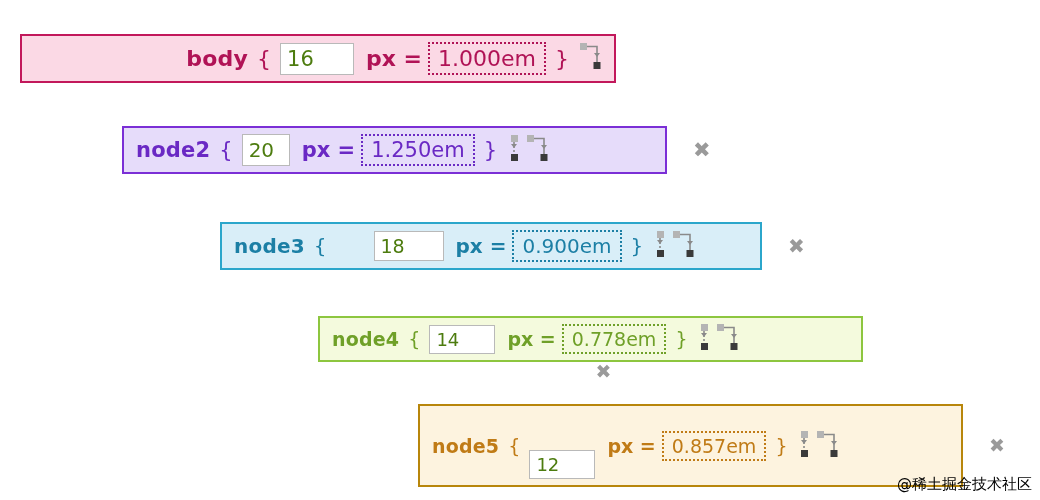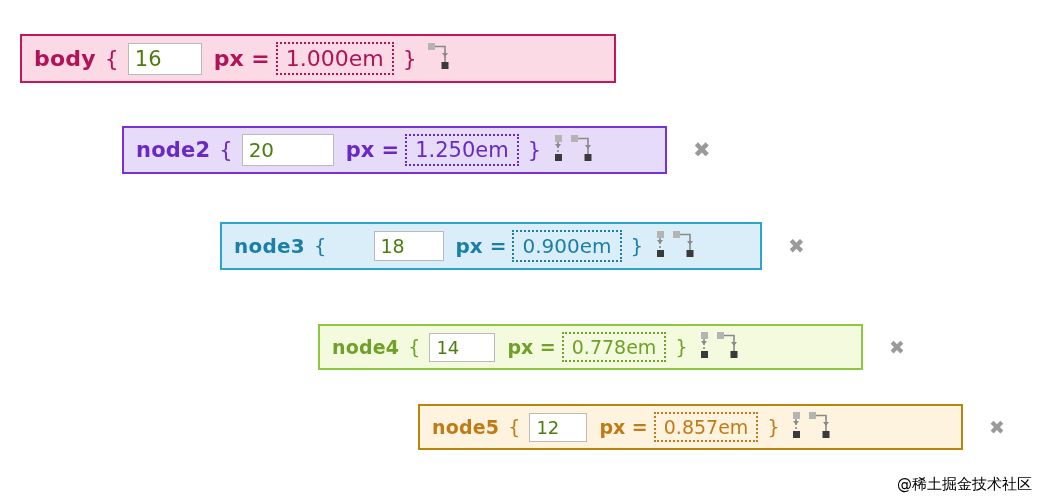--- a/index.html
+++ b/index.html
@@ -101,40 +101,40 @@
     font-family: "DejaVu Sans", "Liberation Sans", sans-serif;
     white-space: nowrap;
     pointer-events: none;
   }
 </style>
 </head>
 <body>
 
 <div id="stack">
     <div class="row" style="left: 20px; top: 34px;">
-      <div class="node-box" style="width: 596px; border-color: rgb(194, 24, 91); background: rgb(251, 217, 229); color: rgb(176, 19, 86); font-size: 22px;">
+      <div class="node-box" style="width: 596px; border-color: rgb(194, 24, 91); background: rgb(251, 217, 229); color: rgb(176, 19, 86); font-size: 22px; justify-content: flex-end;">
         <span class="sel">body</span>
         <span class="brace brace-open">{</span>
         <input class="px-input" type="text" value="16" style="width: 74px; font-size: 21px;">
         <span class="unit">px =</span>
         <span class="em-box" style="border-color: rgb(176, 19, 86); color: rgb(176, 19, 86);">1.000em</span>
         <span class="brace brace-close">}</span>
         <span class="icon"><svg width="22" height="26" viewBox="0 0 22 26">
             <rect x="0" y="0" width="7" height="7" fill="#b4b4b4"></rect>
             <path d="M7 3.5 H17 V19" fill="none" stroke="#8a8a8a" stroke-width="1.6"></path>
             <polygon points="17,14 14,10 20,10" fill="#8a8a8a"></polygon>
             <rect x="13.5" y="19" width="7" height="7" fill="#3a3a3a"></rect>
           </svg></span>
       </div>
     </div>
     <div class="row" style="left: 122px; top: 126px;">
       <div class="node-box" style="width: 545px; border-color: rgb(123, 47, 214); background: rgb(230, 220, 250); color: rgb(106, 41, 196); font-size: 21px;">
         <span class="sel">node2</span>
         <span class="brace brace-open">{</span>
-        <input class="px-input" type="text" value="20" style="width: 92px; font-size: 20px;">
+        <input class="px-input" type="text" value="20" style="width: 48px; font-size: 20px;">
         <span class="unit">px =</span>
         <span class="em-box" style="border-color: rgb(106, 41, 196); color: rgb(106, 41, 196);">1.250em</span>
         <span class="brace brace-close">}</span>
         <span class="icon"><svg width="12" height="26" viewBox="0 0 12 26">
             <rect x="3" y="0" width="7" height="7" fill="#b4b4b4"></rect>
             <line x1="6" y1="7" x2="6" y2="19" stroke="#8a8a8a" stroke-width="1.6" stroke-dasharray="2 2"></line>
             <polygon points="6,13 3,9 9,9" fill="#8a8a8a"></polygon>
             <rect x="3" y="19" width="7" height="7" fill="#3a3a3a"></rect>
           </svg></span>
         <span class="icon"><svg width="22" height="26" viewBox="0 0 22 26">
@@ -162,21 +162,21 @@
           </svg></span>
         <span class="icon"><svg width="22" height="26" viewBox="0 0 22 26">
             <rect x="0" y="0" width="7" height="7" fill="#b4b4b4"></rect>
             <path d="M7 3.5 H17 V19" fill="none" stroke="#8a8a8a" stroke-width="1.6"></path>
             <polygon points="17,14 14,10 20,10" fill="#8a8a8a"></polygon>
             <rect x="13.5" y="19" width="7" height="7" fill="#3a3a3a"></rect>
           </svg></span>
       </div>
       <span class="close-btn" style="font-size: 20px;">✖</span>
     </div>
-    <div class="row" style="left: 318px; top: 324px;">
+    <div class="row" style="left: 318px; top: 316px; flex-direction: column;">
       <div class="node-box" style="width: 545px; border-color: rgb(141, 198, 63); background: rgb(244, 250, 221); color: rgb(111, 160, 40); font-size: 19px;">
         <span class="sel">node4</span>
         <span class="brace brace-open">{</span>
         <input class="px-input" type="text" value="14" style="width: 66px; font-size: 18px;">
         <span class="unit">px =</span>
         <span class="em-box" style="border-color: rgb(111, 160, 40); color: rgb(111, 160, 40);">0.778em</span>
         <span class="brace brace-close">}</span>
         <span class="icon"><svg width="12" height="26" viewBox="0 0 12 26">
             <rect x="3" y="0" width="7" height="7" fill="#b4b4b4"></rect>
             <line x1="6" y1="7" x2="6" y2="19" stroke="#8a8a8a" stroke-width="1.6" stroke-dasharray="2 2"></line>
@@ -189,21 +189,21 @@
             <polygon points="17,14 14,10 20,10" fill="#8a8a8a"></polygon>
             <rect x="13.5" y="19" width="7" height="7" fill="#3a3a3a"></rect>
           </svg></span>
       </div>
       <span class="close-btn" style="font-size: 19px;">✖</span>
     </div>
     <div class="row" style="left: 418px; top: 404px;">
       <div class="node-box" style="width: 545px; border-color: rgb(184, 134, 11); background: rgb(253, 243, 223); color: rgb(192, 123, 22); font-size: 19px;">
         <span class="sel">node5</span>
         <span class="brace brace-open">{</span>
-        <input class="px-input" type="text" value="12" style="width: 58px; font-size: 18px;">
+        <input class="px-input" type="text" value="12" style="width: 66px; font-size: 18px; margin-top: 38px;">
         <span class="unit">px =</span>
         <span class="em-box" style="border-color: rgb(192, 123, 22); color: rgb(192, 123, 22);">0.857em</span>
         <span class="brace brace-close">}</span>
         <span class="icon"><svg width="12" height="26" viewBox="0 0 12 26">
             <rect x="3" y="0" width="7" height="7" fill="#b4b4b4"></rect>
             <line x1="6" y1="7" x2="6" y2="19" stroke="#8a8a8a" stroke-width="1.6" stroke-dasharray="2 2"></line>
             <polygon points="6,13 3,9 9,9" fill="#8a8a8a"></polygon>
             <rect x="3" y="19" width="7" height="7" fill="#3a3a3a"></rect>
           </svg></span>
         <span class="icon"><svg width="22" height="26" viewBox="0 0 22 26">

